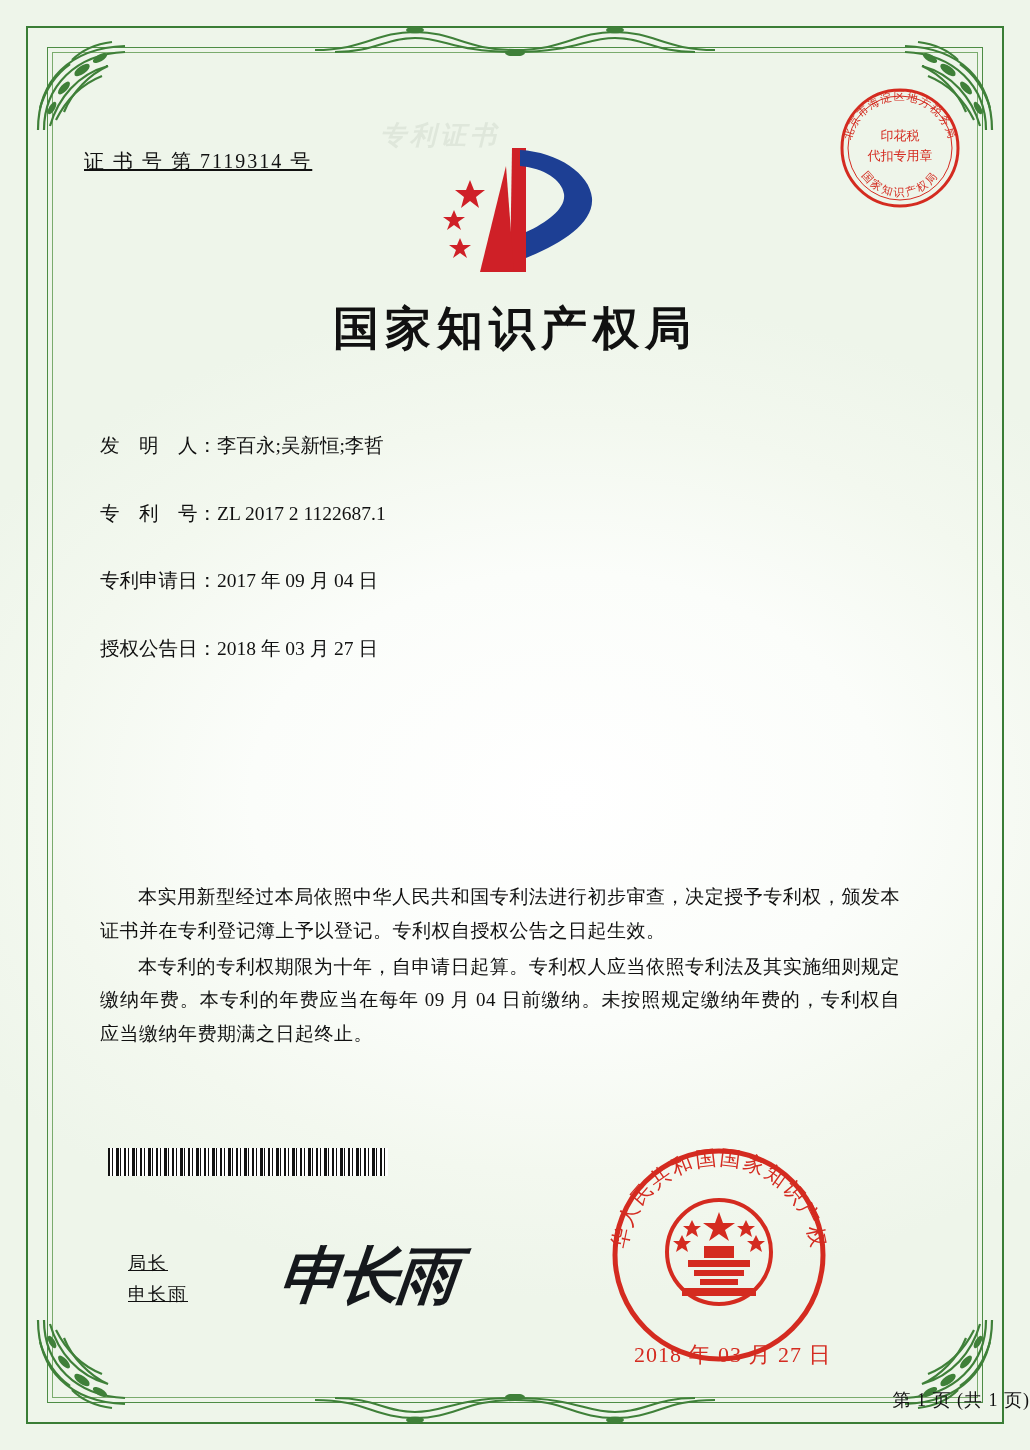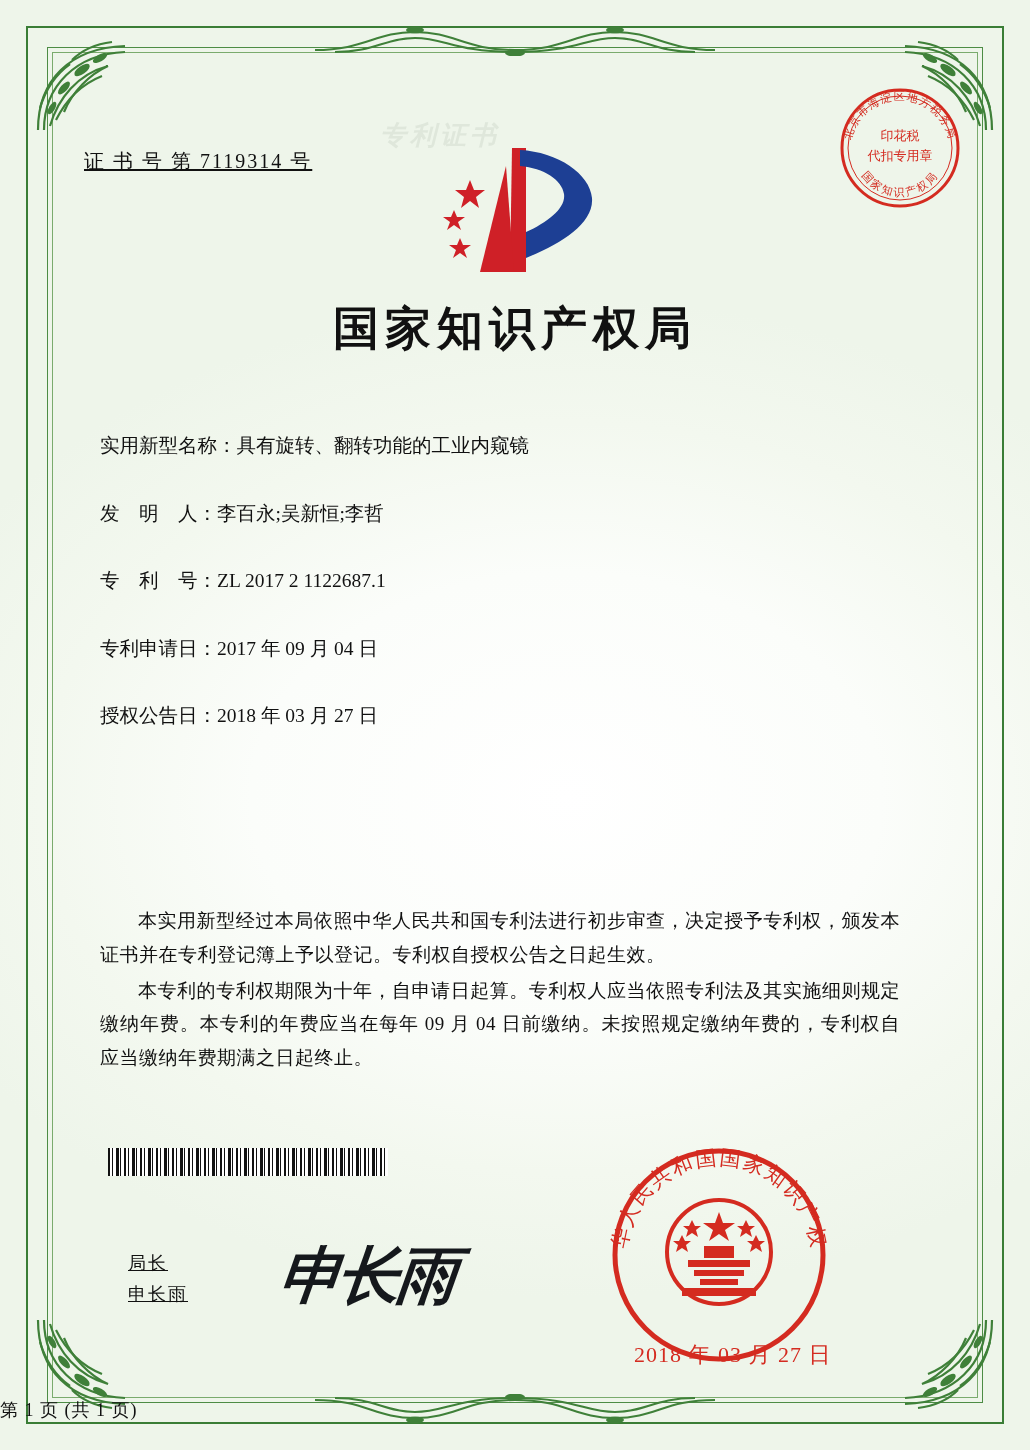--- a/index.html
+++ b/index.html
@@ -110,21 +110,20 @@
   }
   .sp1 { letter-spacing: 0px; }
 
   
   .paras {
     position: absolute;
     left: 100px;
     top: 880px;
     width: 800px;
     color: #111;
-    margin-top: 24px;
   }
   .para {
     font-size: 19px;
     line-height: 1.78;
     text-indent: 2em;
     text-align: justify;
     margin: 0 0 2px 0;
     letter-spacing: 0.5px;
   }
 
@@ -184,22 +183,22 @@
     font-size: 22px;
     color: #d42b20;
     letter-spacing: 1px;
     white-space: nowrap;
   }
 
   
   .footer {
     position: absolute;
     left: 0; right: 0;
-    bottom: 28px;
-    text-align: left;
+    bottom: 38px;
+    text-align: right;
     font-size: 18px;
     color: #111;
     letter-spacing: 1px;
   }
 
   .ghost {
     position: absolute;
     left: 380px; top: 118px;
     font-size: 26px;
     color: rgba(120,140,120,0.13);
@@ -338,23 +337,20 @@
       <textPath href="#arcBotT" startOffset="50%" text-anchor="middle">国家知识产权局</textPath>
     </text>
     <text x="70" y="62" font-size="13" fill="#d42b20" text-anchor="middle" font-family="'DejaVu Serif',serif">印花税</text>
     <text x="70" y="82" font-size="13" fill="#d42b20" text-anchor="middle" font-family="'DejaVu Serif',serif">代扣专用章</text>
   </svg>
 
   <div class="title">国家知识产权局</div>
 
   <div class="fields">
     <div class="field">
-      <span class="lbl sp1">实用新型名称：</span><span class="val">具有旋转、翻转功能的工业内窥镜</span>
-    </div>
-    <div class="field">
       <span class="lbl sp1">发　明　人：</span><span class="val">李百永;吴新恒;李哲</span>
     </div>
     <div class="field">
       <span class="lbl sp1">专　利　号：</span><span class="val">ZL 2017 2 1122687.1</span>
     </div>
     <div class="field">
       <span class="lbl sp1">专利申请日：</span><span class="val">2017 年 09 月 04 日</span>
     </div>
     <div class="field">
       <span class="lbl sp1">授权公告日：</span><span class="val">2018 年 03 月 27 日</span>

